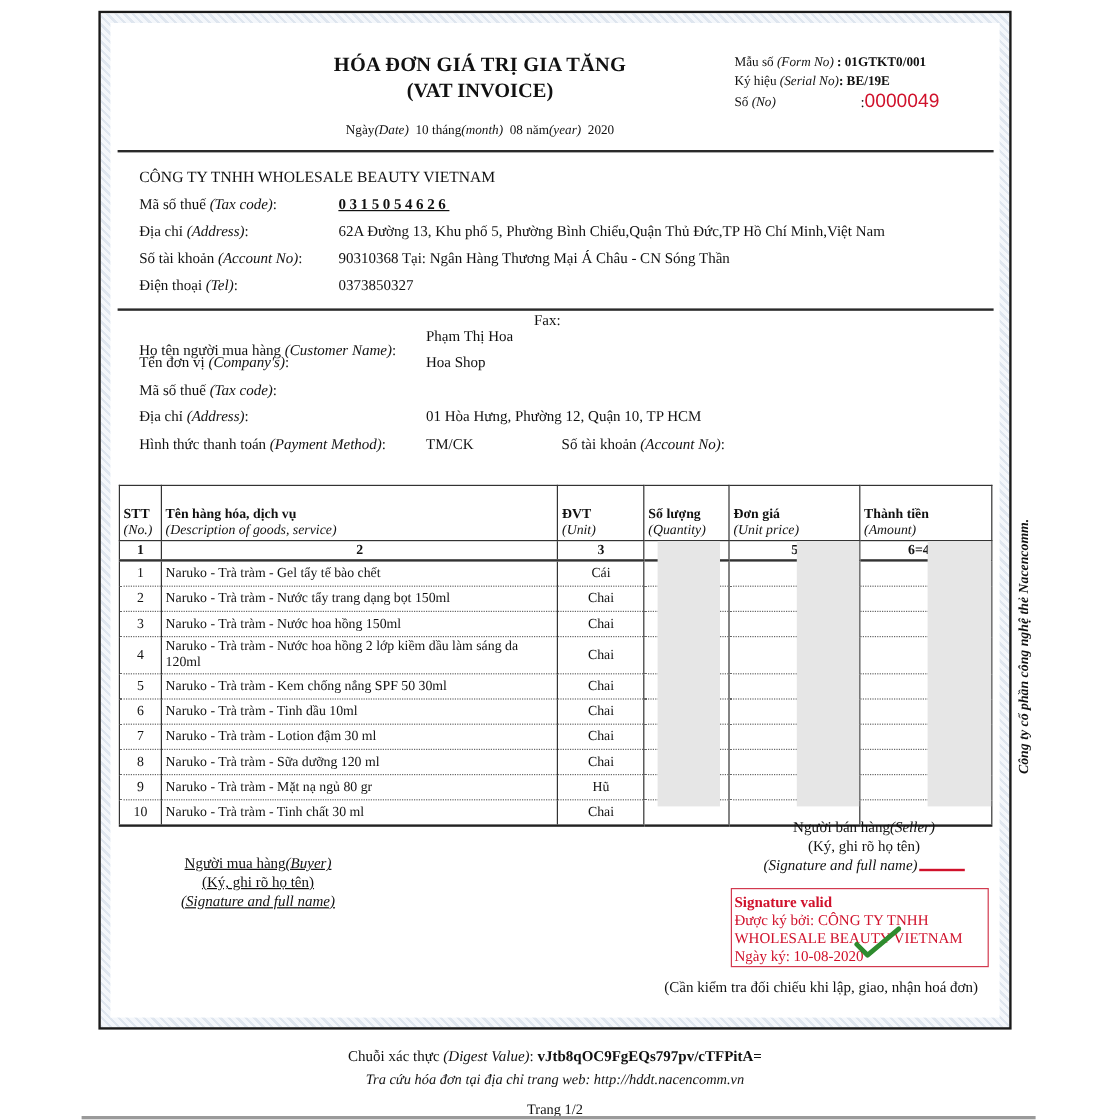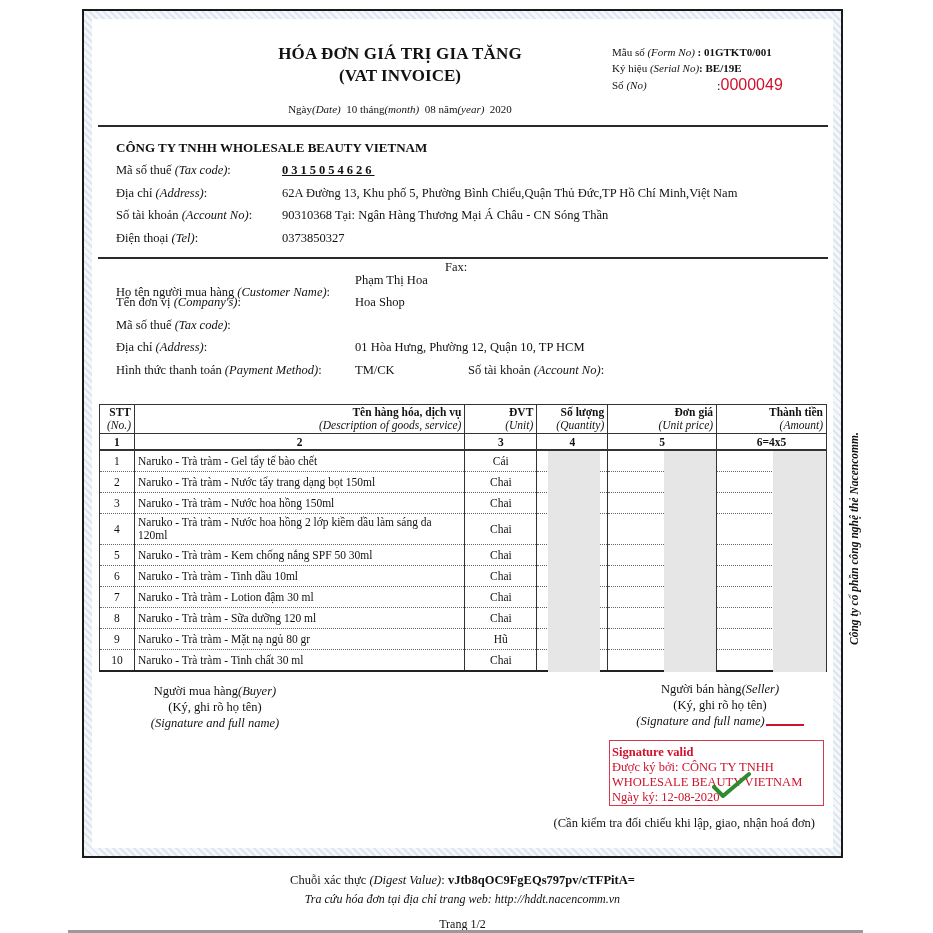--- a/index.html
+++ b/index.html
@@ -19,30 +19,30 @@
   .hr { position: absolute; left: 98px; width: 730px; height: 2px; background: #2a2a2a; }
   .title1 { left: 230px; top: 44px; width: 340px; text-align: center;
             font-size: 17px; font-weight: bold; letter-spacing: 0.2px; }
   .title2 { left: 230px; top: 66px; width: 340px; text-align: center;
             font-size: 17px; font-weight: bold; }
   .date { left: 230px; top: 103px; width: 340px; text-align: center; font-size: 11px; }
   .meta { left: 612px; font-size: 11px; white-space: nowrap; }
   .meta b { font-weight: bold; }
   .red { color: #d0112b; }
   i { font-style: italic; }
-  .seller-name { left: 116px; top: 140px; font-size: 13px; font-weight: bold; }
+  .seller-name { left: 116px; top: 140px; font-size: 13px; font-weight: normal; }
   .row { position: absolute; left: 116px; font-size: 12.5px; white-space: nowrap; }
   .val { position: absolute; font-size: 12.5px; white-space: nowrap; }
   .tax { letter-spacing: 3px; font-weight: bold; text-decoration: underline; }
   table.items { position: absolute; left: 99px; top: 404px; width: 728px;
                 border-collapse: collapse; font-size: 11.5px; }
   table.items th, table.items td { border-left: 1px solid #333; border-right: 1px solid #333;
                 padding: 0 3px; }
   table.items th { border-top: 1px solid #333; border-bottom: 1px solid #333;
-                font-weight: bold; text-align: right; line-height: 13px; padding-top: 1px; padding-bottom: 1px; }
+                font-weight: bold; text-align: left; line-height: 13px; padding-top: 18px; padding-bottom: 1px; }
   table.items th .sub { font-weight: normal; font-style: italic; display: block; }
   table.items tr.idx td { border-top: 1px solid #333; border-bottom: 2px solid #333;
                 text-align: center; font-weight: bold; height: 15px; padding: 0; }
   table.items tr.item td { border-bottom: 1px dotted #666; height: 20px; }
   table.items tr.item.tall td { height: 30px; line-height: 13px; }
   table.items tr.item.last td { border-bottom: 2px solid #222; }
   table.items td.c { text-align: center; }
   .redact { position: absolute; background: #e6e6e6; top: 451px; height: 221px; }
   .sig { position: absolute; text-align: center; font-size: 12.5px; line-height: 16px; }
   .sigbox { position: absolute; left: 609px; top: 740px; width: 215px; height: 66px;
@@ -225,36 +225,36 @@
         <td></td>
         <td></td>
       </tr>
   </tbody>
 </table>
 
 <div class="redact" style="left:548px;width:52px;"></div>
 <div class="redact" style="left:664px;width:52px;"></div>
 <div class="redact" style="left:773px;width:53px;"></div>
 
-<div class="sig" style="left:120px;top:683px;width:190px;">
+<div class="sig" style="left:120px;top:711px;width:190px;text-decoration:underline;">
   <div><span>Người mua hàng</span><i>(Buyer)</i></div>
   <div>(Ký, ghi rõ họ tên)</div>
   <div><i>(Signature and full name)</i></div>
 </div>
 <div class="sig" style="left:620px;top:681px;width:200px;">
   <div><span>Người bán hàng</span><i>(Seller)</i></div>
   <div>(Ký, ghi rõ họ tên)</div>
   <div><i>(Signature and full name)</i><span style="display:inline-block;width:38px;border-bottom:2px solid #d0112b;margin-left:1px;vertical-align:-1px;"></span></div>
 </div>
 
 <div class="sigbox">
   <div class="bold">Signature valid</div>
   <div>Được ký bởi: CÔNG TY TNHH</div>
   <div>WHOLESALE BEAUTY VIETNAM</div>
-  <div>Ngày ký: 12-08-2020</div>
+  <div>Ngày ký: 10-08-2020</div>
 </div>
 <svg class="check" viewBox="0 0 40 30">
   <path d="M3 17 L12 26 L38 4" fill="none" stroke="#2e8b2e" stroke-width="4" stroke-linecap="round" stroke-linejoin="round"></path>
 </svg>
 
 <div class="abs note">(Cần kiểm tra đối chiếu khi lập, giao, nhận hoá đơn)</div>
 
 <div class="vertical">
   <span><span>Giải pháp hóa đơn điện tử được cung cấp bởi: </span><b>Công ty cổ phần công nghệ thẻ Nacencomm.</b><span> Mã số thuế: 0103930279.</span></span>
 </div>

